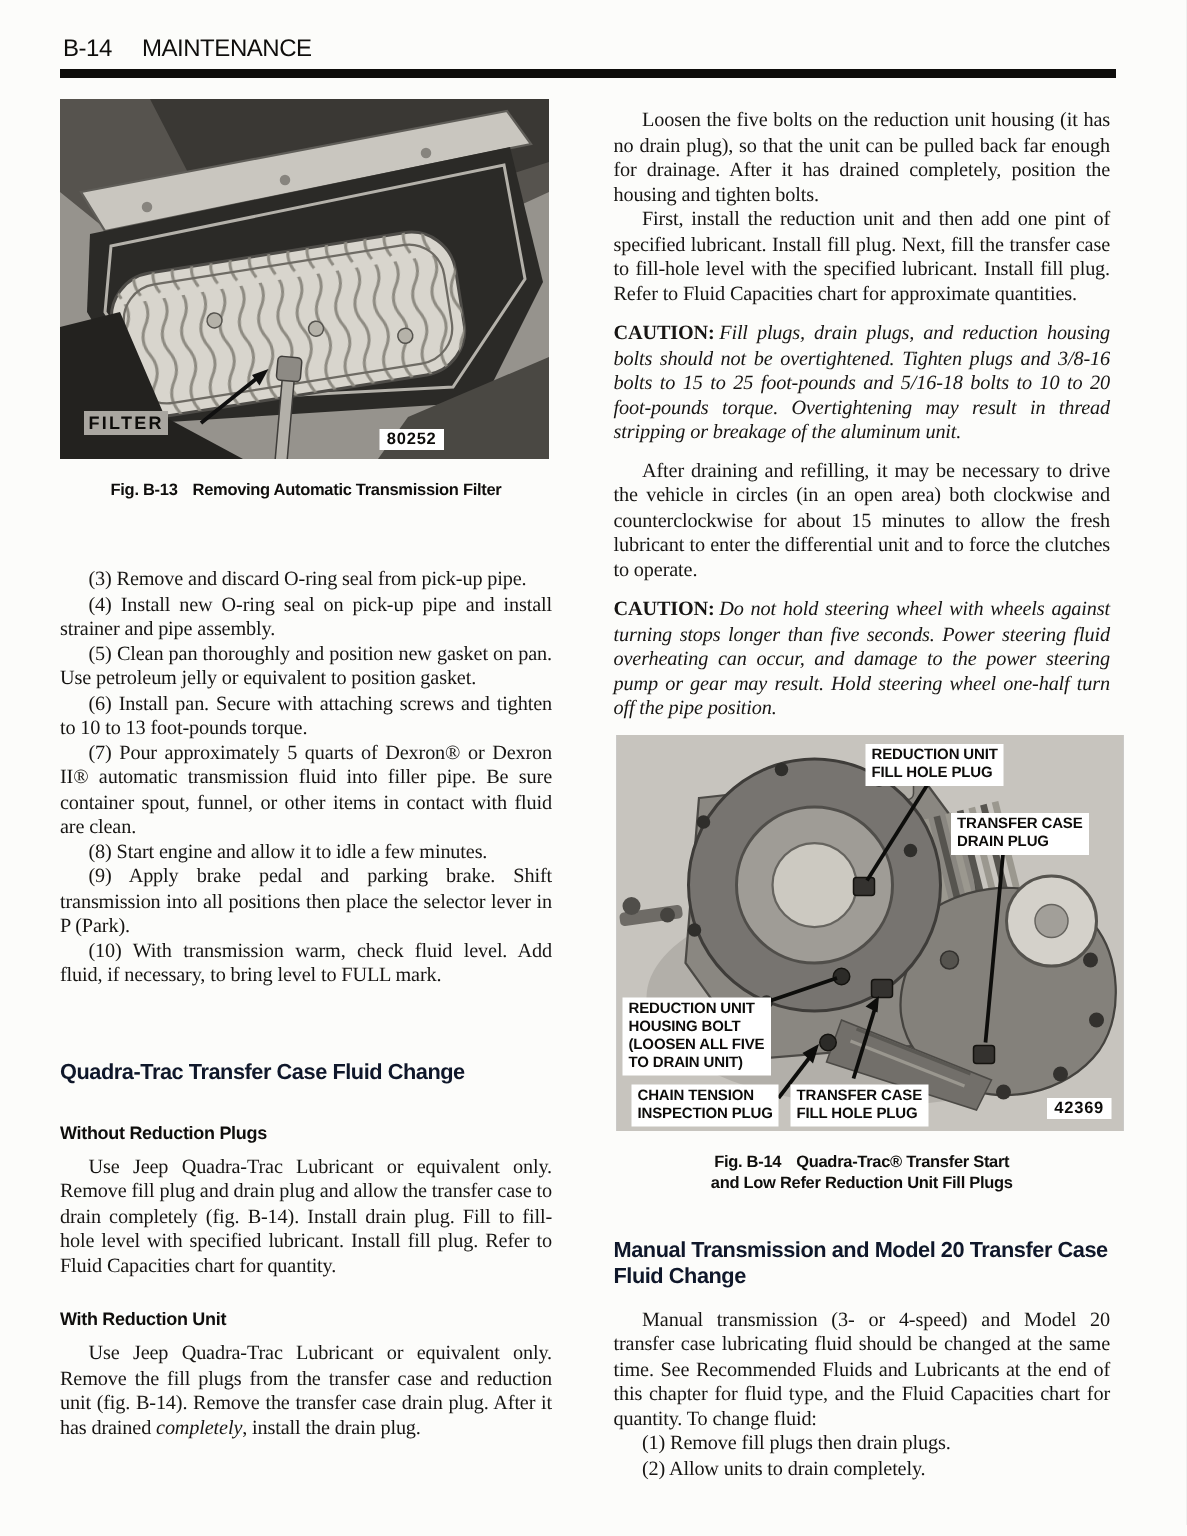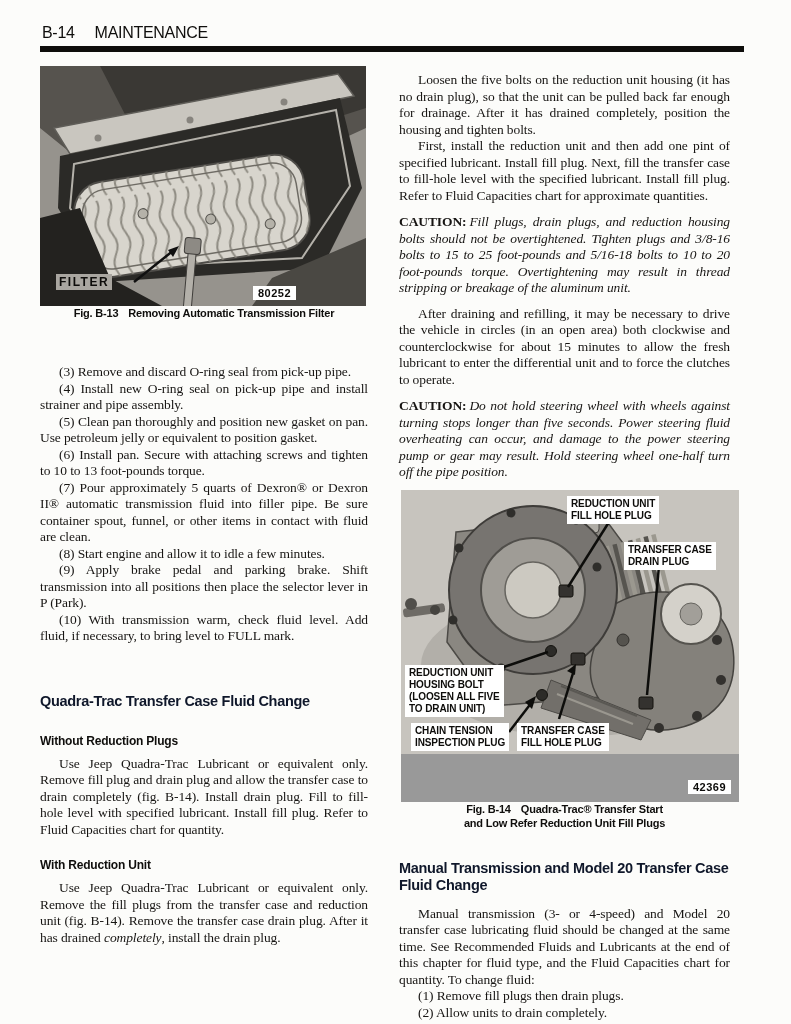--- a/index.html
+++ b/index.html
@@ -8,50 +8,50 @@
     font-family:"Liberation Serif",serif;color:#171513;overflow:hidden;
   }
   
   #header{position:absolute;left:42px;top:24px;font-family:"Liberation Sans",sans-serif;
     font-weight:normal;font-size:16px;letter-spacing:-0.3px;color:#0f0e0c;}
   #header .pgnum{margin-right:20px;}
   #header-rule{position:absolute;left:40px;top:46px;width:704px;height:6px;background:#0e0d0b;}
   
   .col{position:absolute;}
   #col-left{left:40px;top:66px;width:328px;}
-  #col-right{left:399px;top:72px;width:331px;}
+  #col-right{left:409px;top:72px;width:331px;}
   
   .body-text{font-size:13.5px;line-height:16.5px;text-align:justify;letter-spacing:-0.1px;margin:0;}
   .ind{text-indent:19px;}
   .caution{margin:10px 0 9px 0;}
   .caution b{font-style:normal;padding-right:3px;}
   .caution em{font-style:italic;}
   .h1{font-family:"Liberation Sans",sans-serif;font-weight:bold;font-size:14.5px;line-height:17px;
     letter-spacing:-0.3px;color:#0f172a;margin:0;}
   .h2{font-family:"Liberation Sans",sans-serif;font-weight:bold;font-size:12px;
     letter-spacing:-0.2px;color:#0f0e0c;margin:0;}
   .caption{font-family:"Liberation Sans",sans-serif;font-weight:bold;font-size:11px;line-height:14px;
     letter-spacing:-0.2px;text-align:center;color:#0f0e0c;}
   .caption .figno{margin-right:10px;}
   
   .figure{position:relative;background:#999;}
   .figure svg{position:absolute;left:0;top:0;}
   #fig-b13{width:262px;height:240px;}
-  #fig-b14{width:338px;height:312px;margin-left:2px;}
+  #fig-b14{width:338px;height:264px;margin-left:2px;}
   .photo-num{position:absolute;background:#ffffff;color:#0d0c0a;
     font-family:"Liberation Sans",sans-serif;font-weight:bold;font-size:11px;
     padding:1px 5px;letter-spacing:0.5px;}
   .callout{position:absolute;background:#ffffff;color:#0d0c0a;
     font-family:"Liberation Sans",sans-serif;font-weight:bold;font-size:10px;line-height:12px;
     letter-spacing:-0.1px;padding:2px 4px;white-space:pre-line;}
   #filter-label{position:absolute;left:16px;top:208px;background:#a9a6a0;color:#0d0c0a;
     font-family:"Liberation Sans",sans-serif;font-weight:bold;font-size:12px;
     letter-spacing:1.5px;padding:1px 3px;}
   
-  .mt6{margin-top:0;}.mt8{margin-top:8px;}.mt12{margin-top:12px;}
+  .mt6{margin-top:14px;}.mt8{margin-top:8px;}.mt12{margin-top:12px;}
   .mt20{margin-top:20px;}.mt24{margin-top:24px;}.mt30{margin-top:30px;}
   .mt44{margin-top:44px;}.mt48{margin-top:48px;}
 </style>
 </head>
 <body>
 
 <div id="page">
 
   <div id="header">
     <span class="pgnum">B-14</span><span>MAINTENANCE</span>

